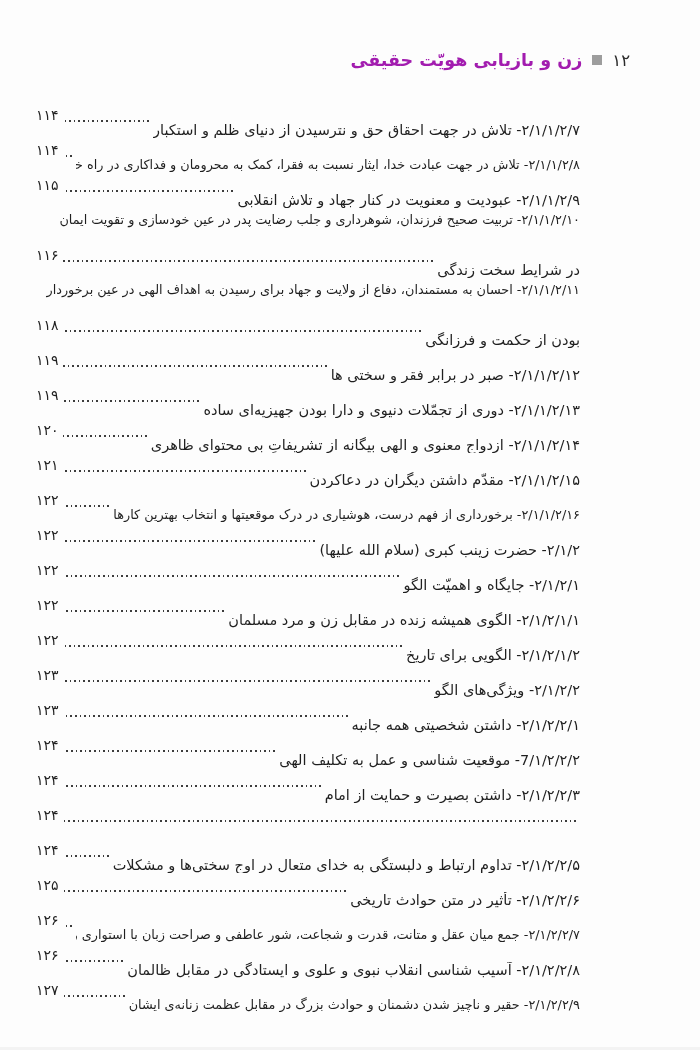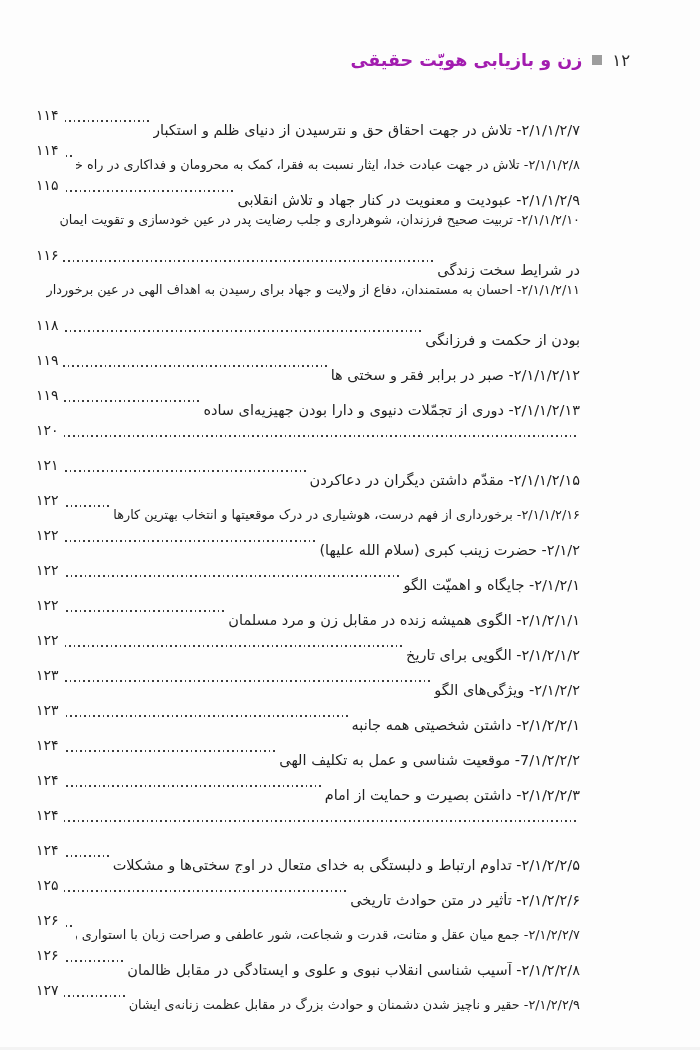--- a/index.html
+++ b/index.html
@@ -128,20 +128,21 @@
         <span class="txt">۲/۱/۱/۲/۱۲- صبر در برابر فقر و سختی ها</span>
         <span class="leader"></span>
         <span class="pg">۱۱۹</span>
       </div>
       <div class="row">
         <span class="txt">۲/۱/۱/۲/۱۳- دوری از تجمّلات دنیوی و دارا بودن جهیزیه‌ای ساده</span>
         <span class="leader"></span>
         <span class="pg">۱۱۹</span>
       </div>
       <div class="row">
+        <span class="txt">۲/۱/۱/۲/۱۴- ازدواج معنوی و الهیِ بیگانه از تشریفاتِ بی محتوایِ ظاهری</span>
         <span class="leader"></span>
         <span class="pg">۱۲۰</span>
       </div>
       <div class="row">
         <span class="txt">۲/۱/۱/۲/۱۵- مقدّم داشتن دیگران در دعاکردن</span>
         <span class="leader"></span>
         <span class="pg">۱۲۱</span>
       </div>
       <div class="row long">
         <span class="txt">۲/۱/۱/۲/۱۶- برخورداری از فهم درست، هوشیاری در درک موقعیتها و انتخاب بهترین کارها</span>

